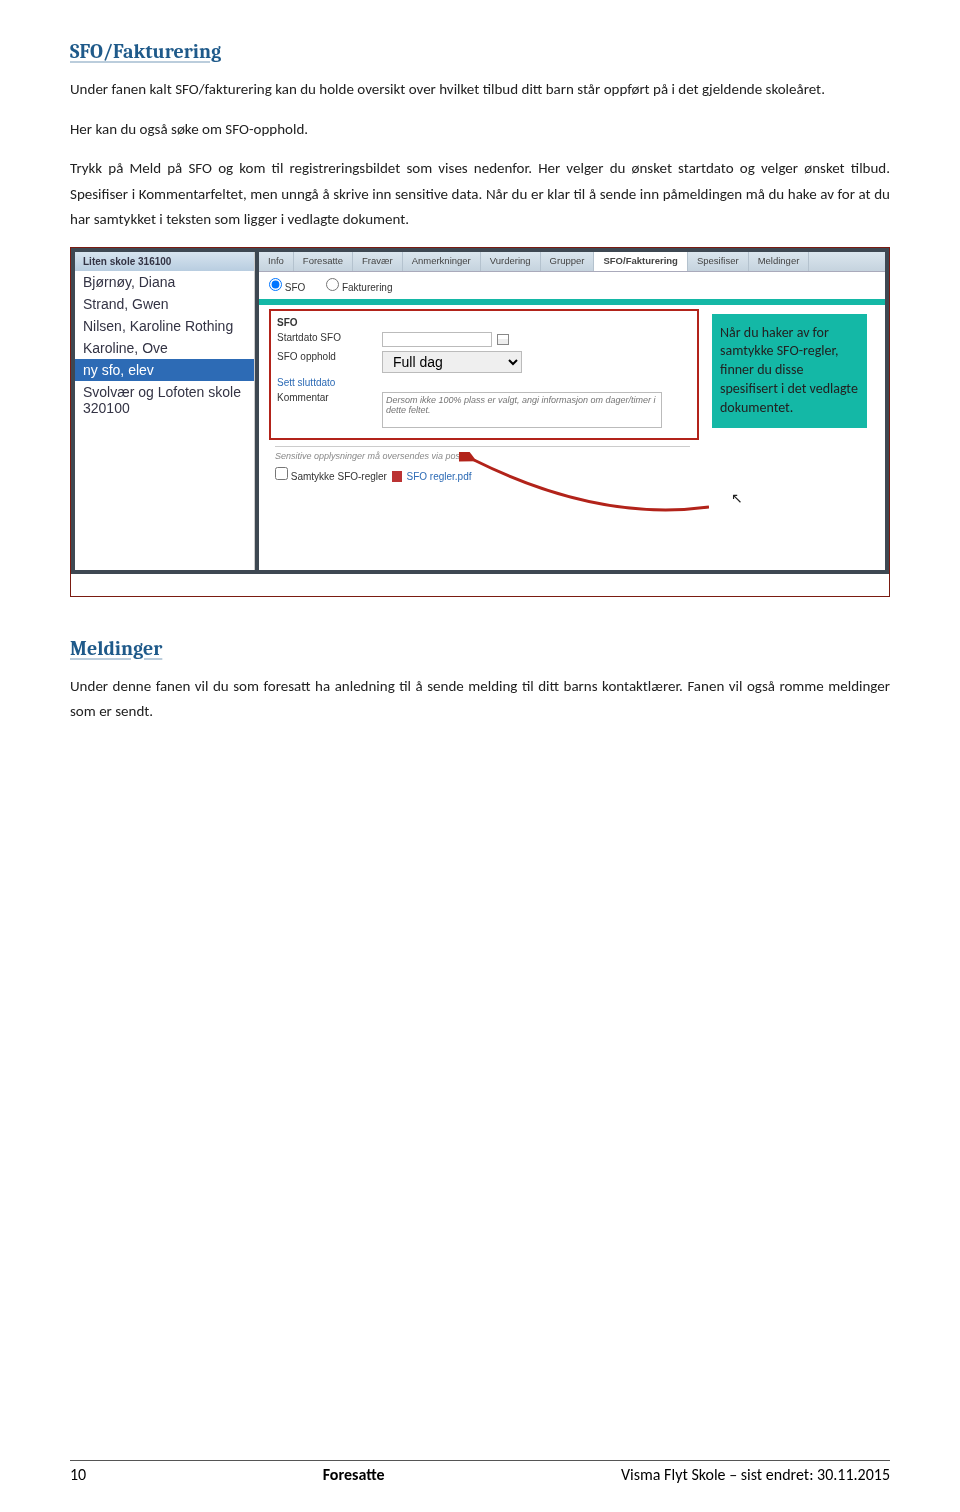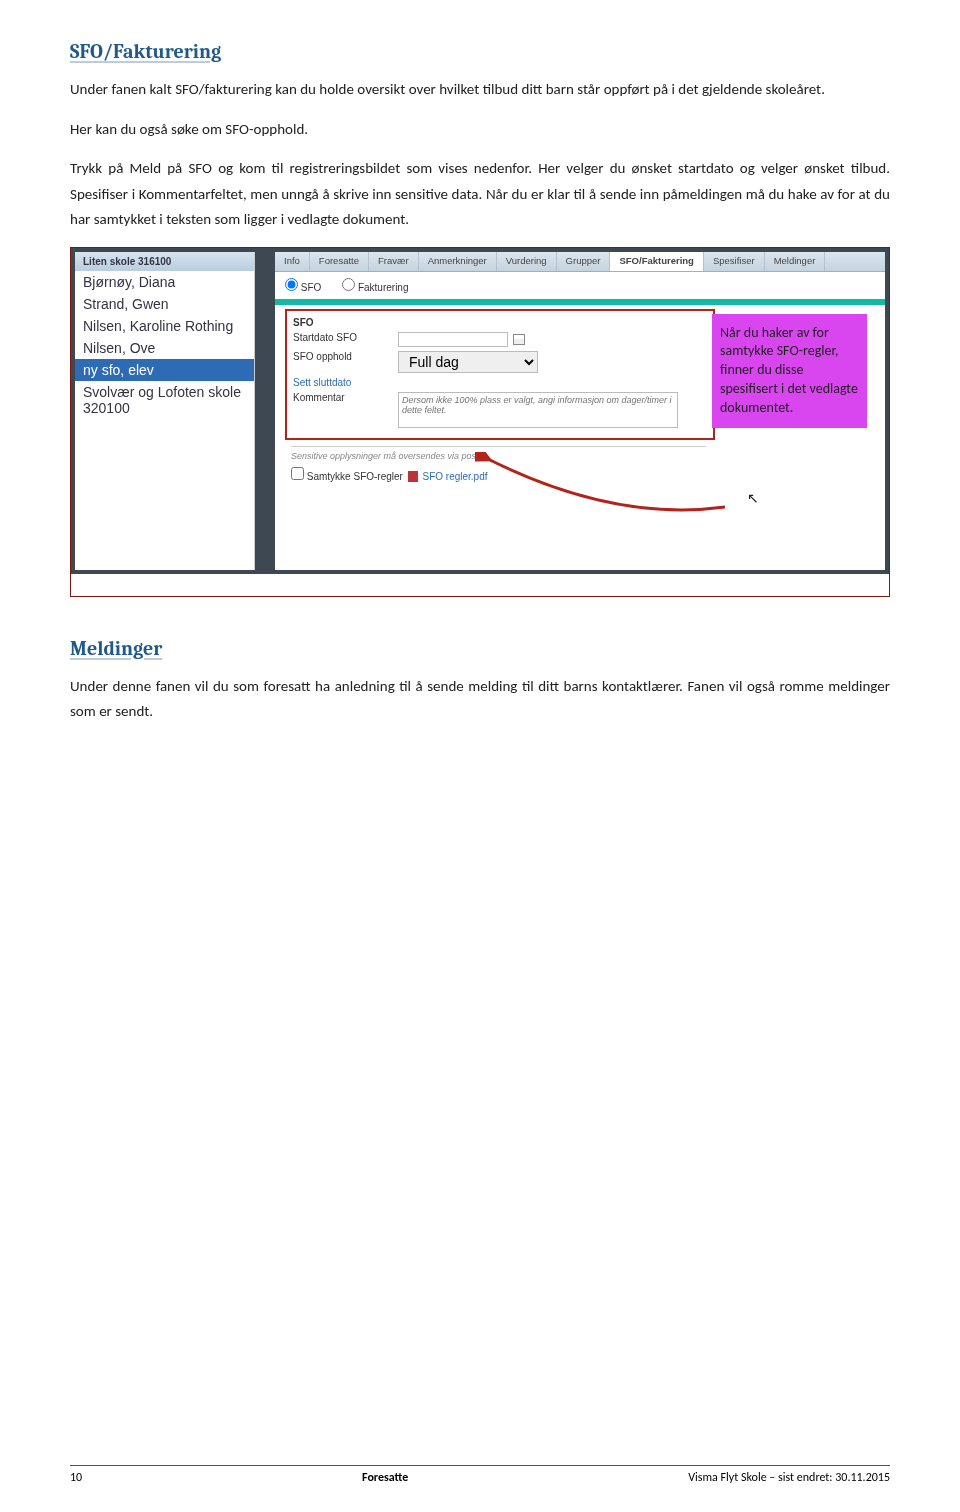--- a/index.html
+++ b/index.html
@@ -54,21 +54,21 @@
   .fig-topbar span { color: #3366aa; margin-right: 10px; font-size: 10px; }
   .fig-body {
     display: flex;
     background: #3e4852;
     height: 326px;
   }
   .fig-side {
     width: 180px;
     background: #fff;
     border-right: 1px solid #ccc;
-    margin: 4px 16px 4px 4px;
+    margin: 4px 0 4px 4px;
   }
   .fig-side-hdr {
     background: linear-gradient(#d7e4ef,#b8cde0);
     padding: 4px 8px;
     font-weight: bold;
     color: #334;
     font-size: 10px;
   }
   .fig-side-list { list-style: none; }
   .fig-side-list li { padding: 3px 8px; font-size: 14px; color: #334; cursor: pointer; }
@@ -135,21 +135,21 @@
   .pdf-icon {
     display: inline-block; width: 10px; height: 11px;
     background: #b33; margin: 0 2px; vertical-align: middle;
   }
   .fig-consent .doclink { color: #2d6bb5; }
   .callout {
     position: absolute;
     right: 18px;
     top: 62px;
     width: 155px;
-    background: #d946ef;
+    background: #14b8a6;
     padding: 10px 8px;
     font-size: 14px;
     line-height: 1.35;
     font-family: Calibri, Arial, sans-serif;
     color: #222;
   }
   .arrow {
     position: absolute;
     left: 200px;
     top: 200px;
@@ -169,21 +169,21 @@
   
   .footer {
     position: absolute;
     bottom: 28px;
     left: 70px;
     right: 70px;
     border-top: 1px solid #555;
     padding-top: 4px;
     display: flex;
     justify-content: space-between;
-    font-size: 12px;
+    font-size: 16px;
     font-family: Calibri, Arial, sans-serif;
   }
   .footer .ctr { font-weight: bold; }
 </style>
 </head>
 <body>
 
 <h2 class="h1">SFO/Fakturering</h2>
 <p class="para">Under fanen kalt SFO/fakturering kan du holde oversikt over hvilket tilbud ditt barn står oppført på i det gjeldende skoleåret.</p>
 <p class="para">Her kan du også søke om SFO-opphold.</p>
@@ -192,21 +192,21 @@
 <div class="figure">
 
 
   <div class="fig-body">
     <div class="fig-side">
       <div class="fig-side-hdr">Liten skole 316100</div>
       <ul class="fig-side-list" id="sidebar-list">
           <li>Bjørnøy, Diana</li>
           <li>Strand, Gwen</li>
           <li>Nilsen, Karoline Rothing</li>
-          <li>Nilsen, Ove</li>
+          <li>Karoline, Ove</li>
           <li class="sel">ny sfo, elev</li>
           <li>Svolvær og Lofoten skole 320100</li>
         </ul>
     </div>
 
     <div class="fig-main">
       <div class="fig-tabs" id="tabs-row">
           <span>Info</span>
           <span>Foresatte</span>
           <span>Fravær</span>

